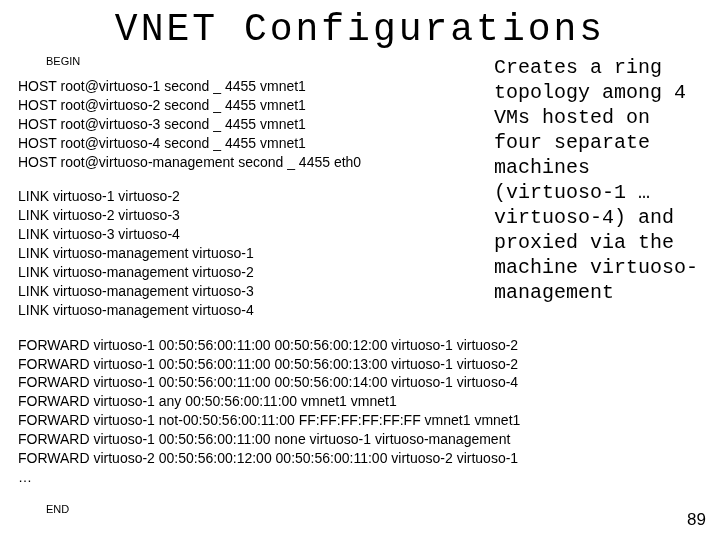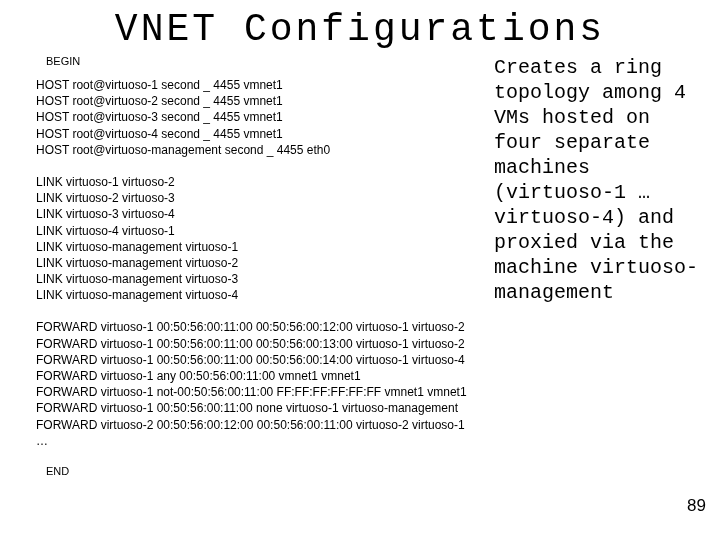--- a/index.html
+++ b/index.html
@@ -28,42 +28,41 @@
   }
   .begin, .end {
     font-size: 11px;
     margin: 2px 0 10px 0;
     padding-left: 28px;
   }
   .end {
     margin-top: 14px;
   }
   .block {
-    font-size: 12px;
+    font-size: 14px;
     line-height: 1.35;
     margin-bottom: 16px;
     white-space: nowrap;
-    margin-left: 18px;
   }
   .block div {
     white-space: nowrap;
   }
   .desc {
     position: absolute;
     top: 0;
     right: 16px;
     width: 210px;
     font-size: 20px;
     line-height: 1.25;
     font-family: Liberation Mono, monospace;
   }
   .pagenum {
     position: absolute;
     right: 14px;
-    bottom: 24px;
+    bottom: 10px;
     font-size: 17px;
   }
 </style>
 </head>
 <body>
 
 <div class="title">VNET Configurations</div>
 
 <div class="content">
 
@@ -74,21 +73,20 @@
     <div>HOST root@virtuoso-2 second _ 4455 vmnet1</div>
     <div>HOST root@virtuoso-3 second _ 4455 vmnet1</div>
     <div>HOST root@virtuoso-4 second _ 4455 vmnet1</div>
     <div>HOST root@virtuoso-management second _ 4455 eth0</div>
   </div>
 
   <div class="block">
     <div>LINK virtuoso-1 virtuoso-2</div>
     <div>LINK virtuoso-2 virtuoso-3</div>
     <div>LINK virtuoso-3 virtuoso-4</div>
-    <div>LINK virtuoso-4 virtuoso-1</div>
     <div>LINK virtuoso-management virtuoso-1</div>
     <div>LINK virtuoso-management virtuoso-2</div>
     <div>LINK virtuoso-management virtuoso-3</div>
     <div>LINK virtuoso-management virtuoso-4</div>
   </div>
 
   <div class="block">
     <div>FORWARD virtuoso-1 00:50:56:00:11:00 00:50:56:00:12:00 virtuoso-1  virtuoso-2</div>
     <div>FORWARD virtuoso-1 00:50:56:00:11:00 00:50:56:00:13:00 virtuoso-1  virtuoso-2</div>
     <div>FORWARD virtuoso-1 00:50:56:00:11:00 00:50:56:00:14:00 virtuoso-1  virtuoso-4</div>

